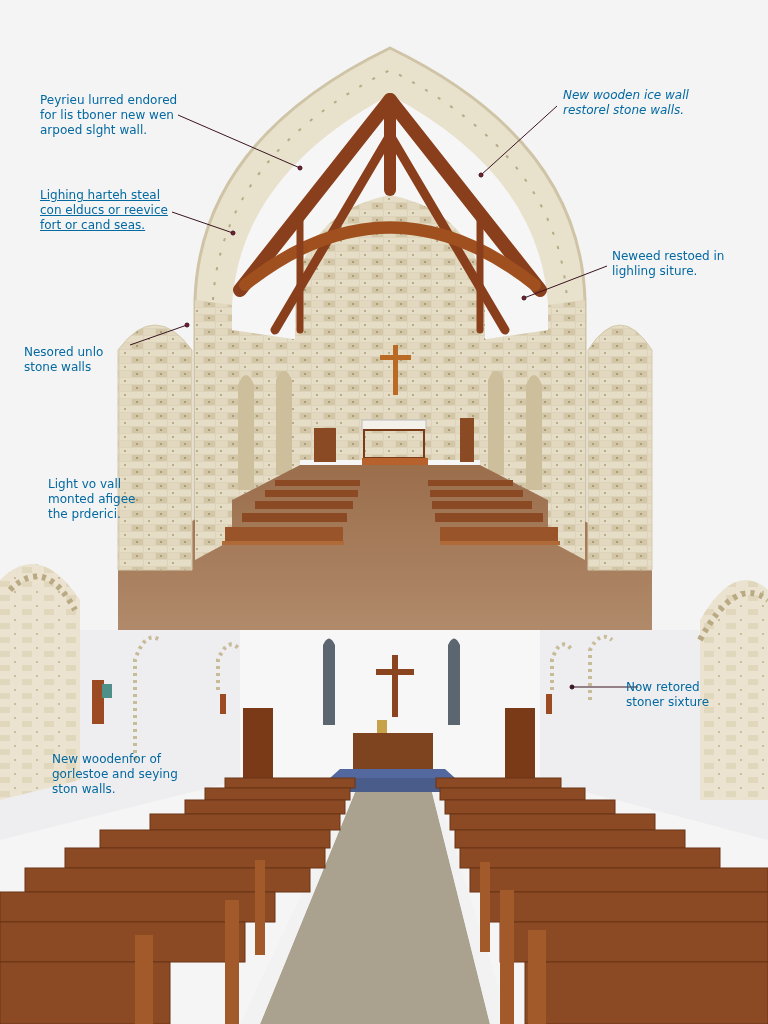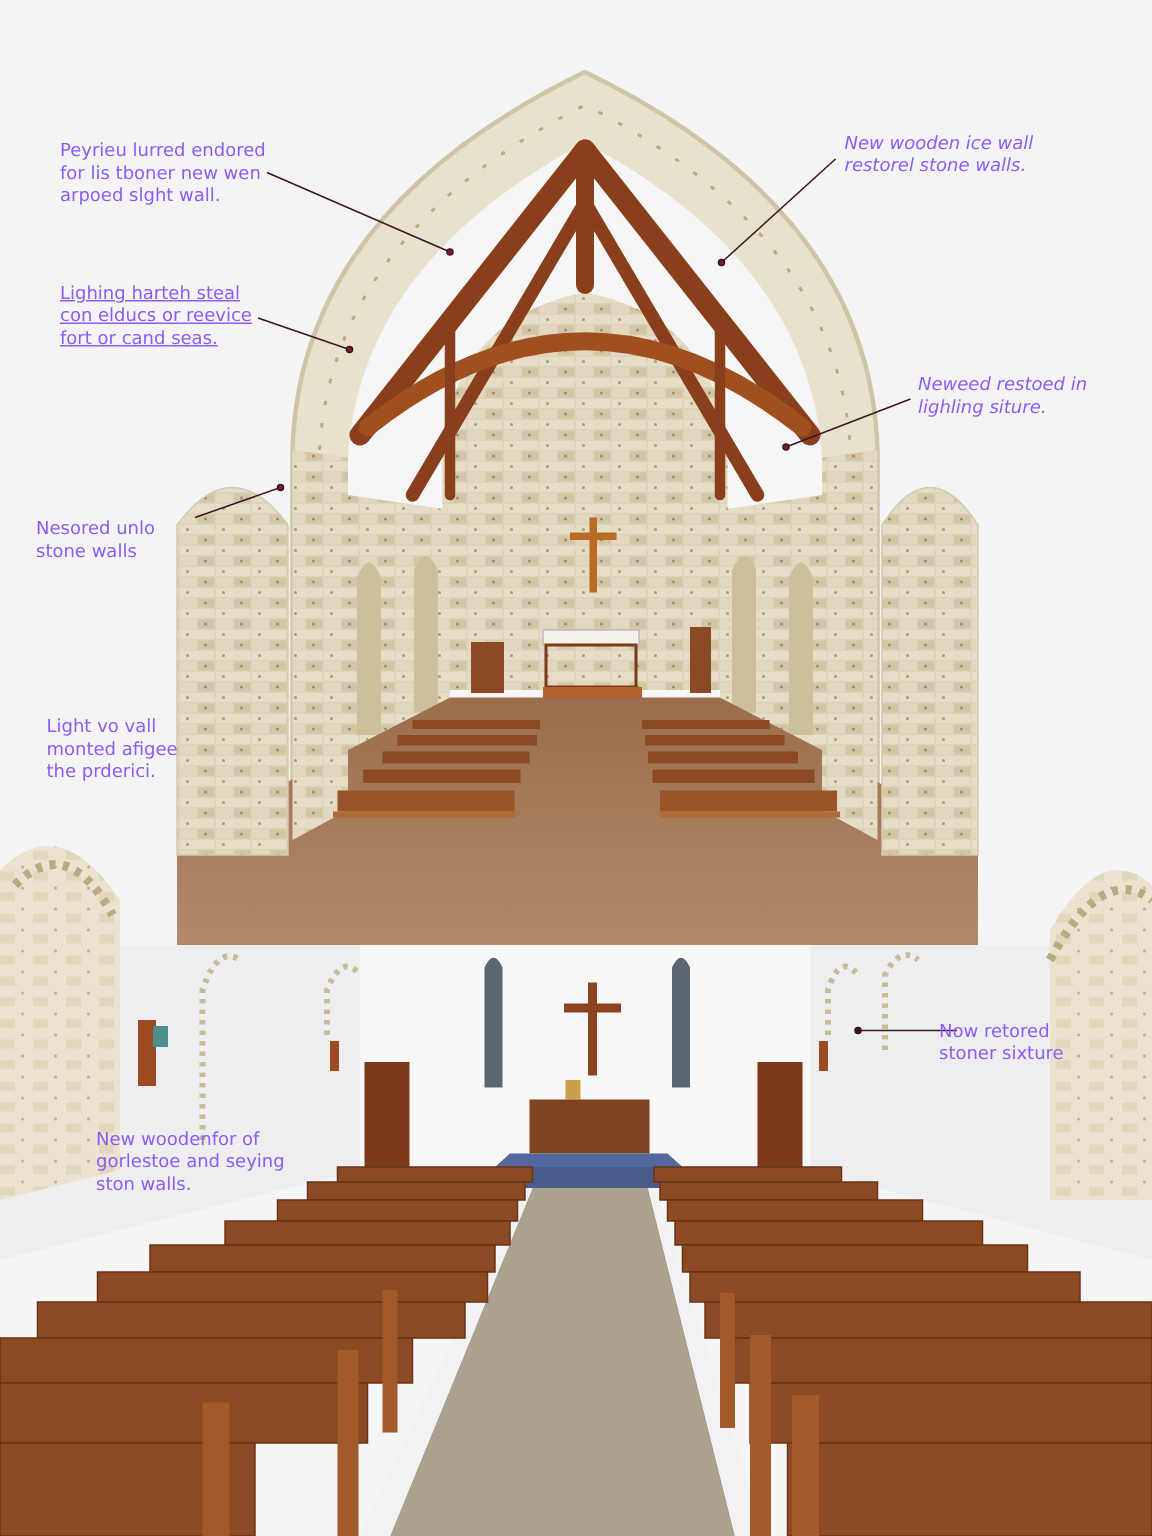--- a/index.html
+++ b/index.html
@@ -1,18 +1,18 @@
 <!DOCTYPE html>
 <html><head>
 <meta charset="utf-8">
 <style>
   html, body { margin:0; padding:0; }
   body { width:768px; height:1024px; overflow:hidden; position:relative;
          background:#f4f4f5; font-family:"DejaVu Sans", sans-serif; }
-  .label { position:absolute; font-size:12px; line-height:15px; color:#8b5cf6; white-space:pre-line; }
+  .label { position:absolute; font-size:12px; line-height:15px; color:#0369a1; white-space:pre-line; }
   svg { position:absolute; left:0; top:0; }
 </style>
 </head>
 <body>
 
 <div>
   <svg width="768" height="640" viewBox="0 0 768 640">
     <defs>
       <pattern id="stoneTex" width="24" height="14" patternUnits="userSpaceOnUse">
         <rect width="24" height="14" fill="#ddd3ba"></rect>
@@ -198,24 +198,24 @@
 </div>
 
 <div class="label" style="left:40px; top:93px;">Peyrieu lurred endored
 for lis tboner new wen
 arpoed slght wall.</div>
 <div class="label" style="left:40px; top:188px;text-decoration:underline;">Lighing harteh steal
 con elducs or reevice
 fort or cand seas.</div>
 <div class="label" style="left:24px; top:345px;">Nesored unlo
 stone walls</div>
-<div class="label" style="left:31px; top:477px;">Light vo vall
+<div class="label" style="left:48px; top:477px;">Light vo vall
 monted afigee
 the prderici.</div>
 <div class="label" style="left:563px; top:88px;font-style:italic;">New wooden ice wall
 restorel stone walls.</div>
-<div class="label" style="left:612px; top:249px;font-style:italic;">Neweed restoed in
+<div class="label" style="left:612px; top:249px;">Neweed restoed in
 lighling siture.</div>
 <div class="label" style="left:626px; top:680px;">Now retored
 stoner sixture</div>
-<div class="label" style="left:52px; top:752px;margin-left:12px;">New woodenfor of
+<div class="label" style="left:52px; top:752px;">New woodenfor of
 gorlestoe and seying
 ston walls.</div>
 
 </body></html>

